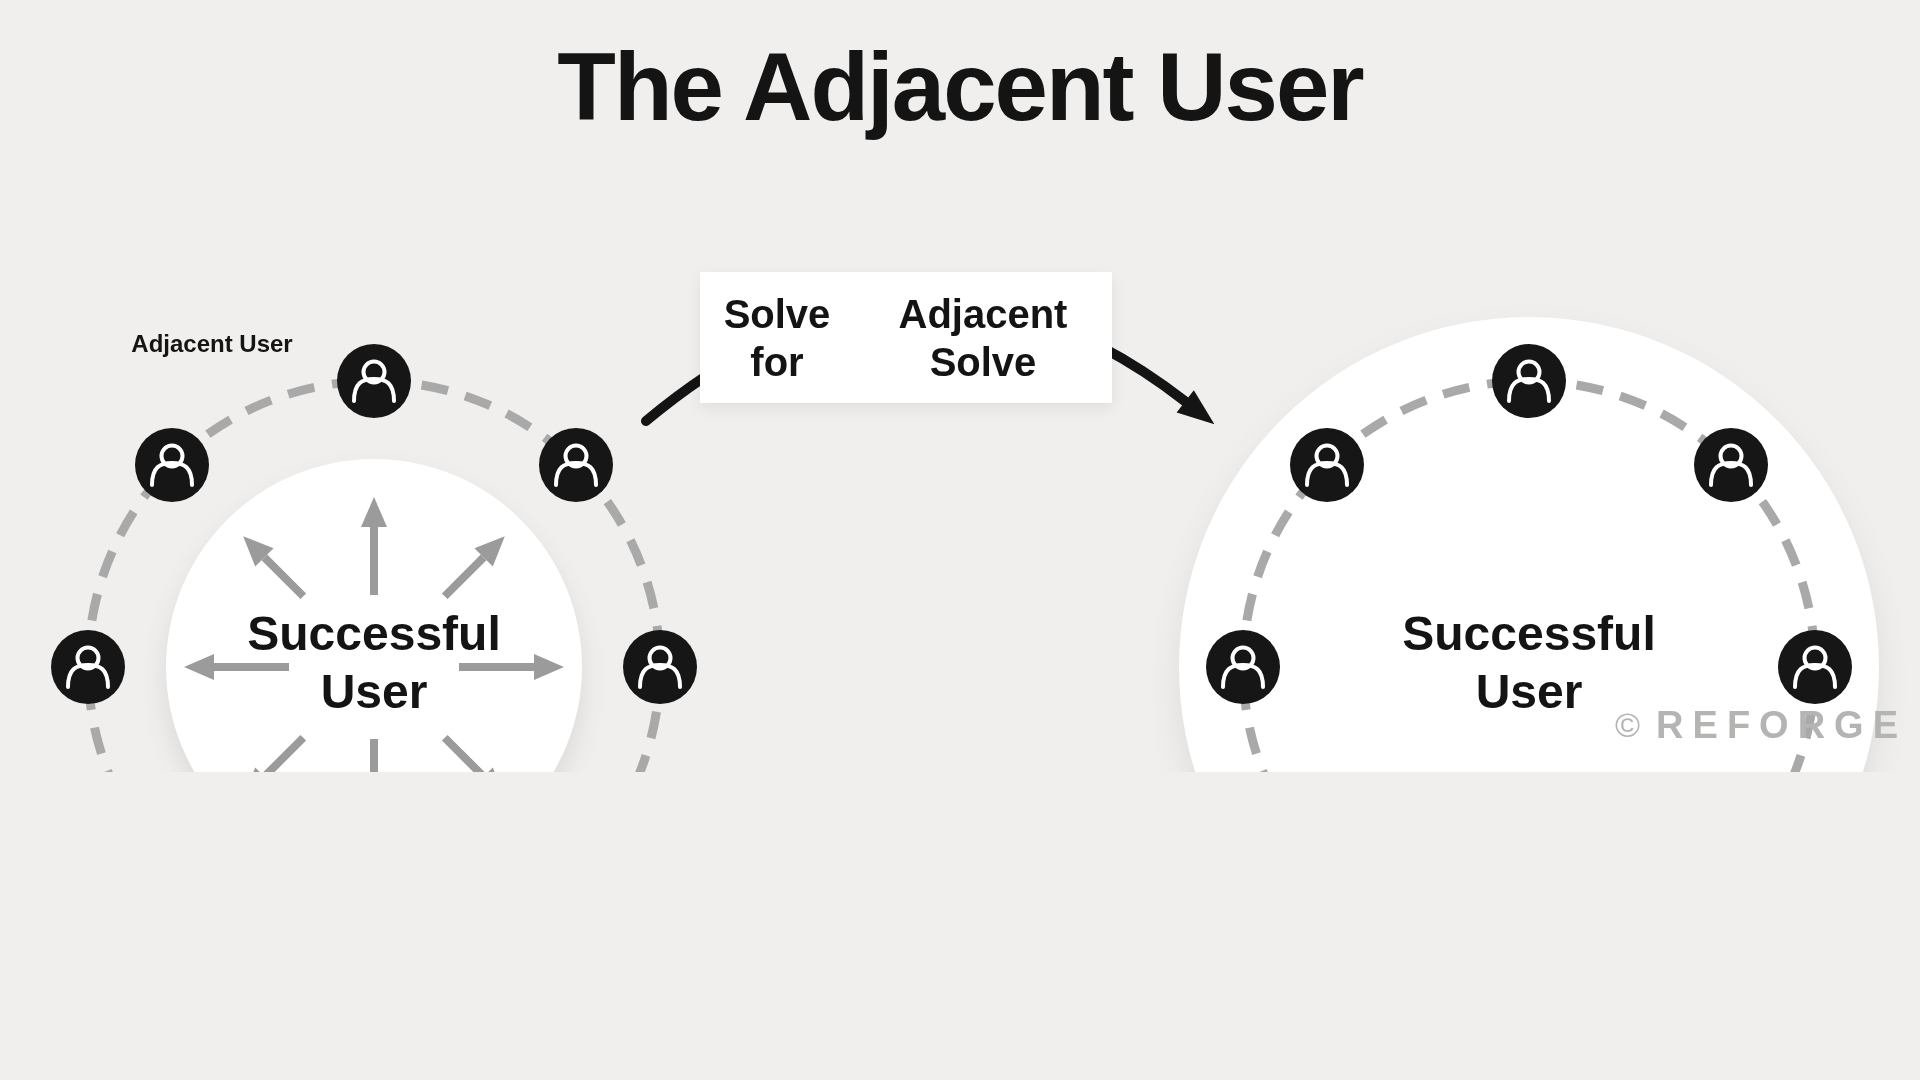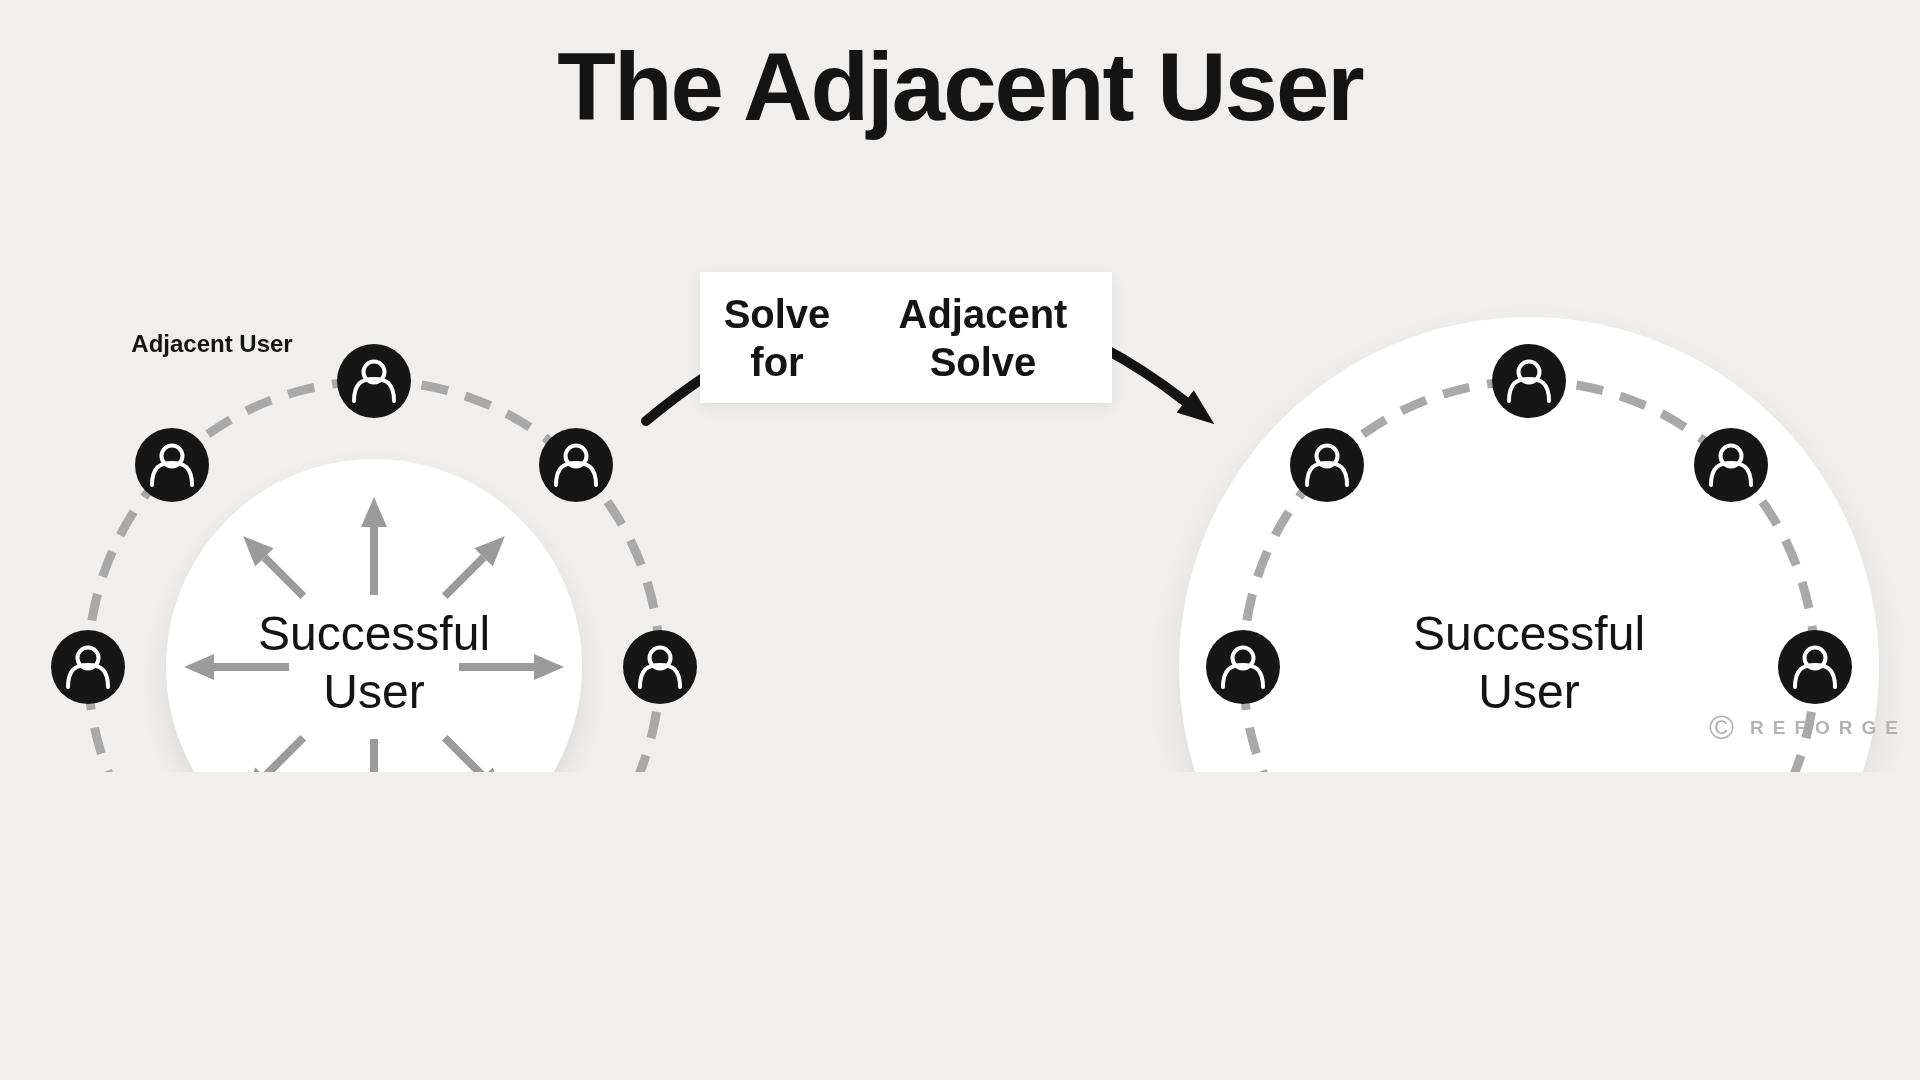--- a/index.html
+++ b/index.html
@@ -28,36 +28,36 @@
   }
   svg.overlay{position:absolute;left:0;top:0;width:1920px;height:1080px;}
   .solve-box{
     position:absolute;left:700px;top:272px;width:412px;height:131px;
     background:var(--surface);box-shadow:0 5px 14px rgba(0,0,0,0.07);
     display:flex;flex-direction:row;align-items:center;justify-content:center;
     font-size:40px;font-weight:700;line-height:48px;text-align:center;
   }
   .center-label{
     position:absolute;width:400px;text-align:center;
-    font-size:48px;font-weight:400;line-height:58px;
+    font-size:48px;font-weight:700;line-height:58px;
   }
   .center-label span{display:block;}
   .center-label.left{left:174px;top:605px;}
   .center-label.right{left:1329px;top:605px;}
   .outer-label{
     position:absolute;left:86px;top:330px;width:252px;
     font-size:24px;font-weight:700;text-align:center;white-space:nowrap;
   }
   .user-icon{position:absolute;width:74px;height:74px;}
   .footer{
     position:absolute;right:22px;bottom:28px;display:flex;align-items:center;gap:16px;
     color:var(--footer-gray);
   }
   .footer .copy{font-size:34px;font-weight:400;line-height:1;}
-  .footer .brand{font-size:19px;font-weight:600;letter-spacing:9px;line-height:1;margin-right:-9px;}
+  .footer .brand{font-size:38px;font-weight:600;letter-spacing:9px;line-height:1;margin-right:-9px;}
 </style>
 </head>
 <body>
 
 <div class="canvas">
 
   <h1 class="title">The Adjacent User</h1>
 
   <div class="circle big-white"></div>
   <div class="circle inner-white"></div>

